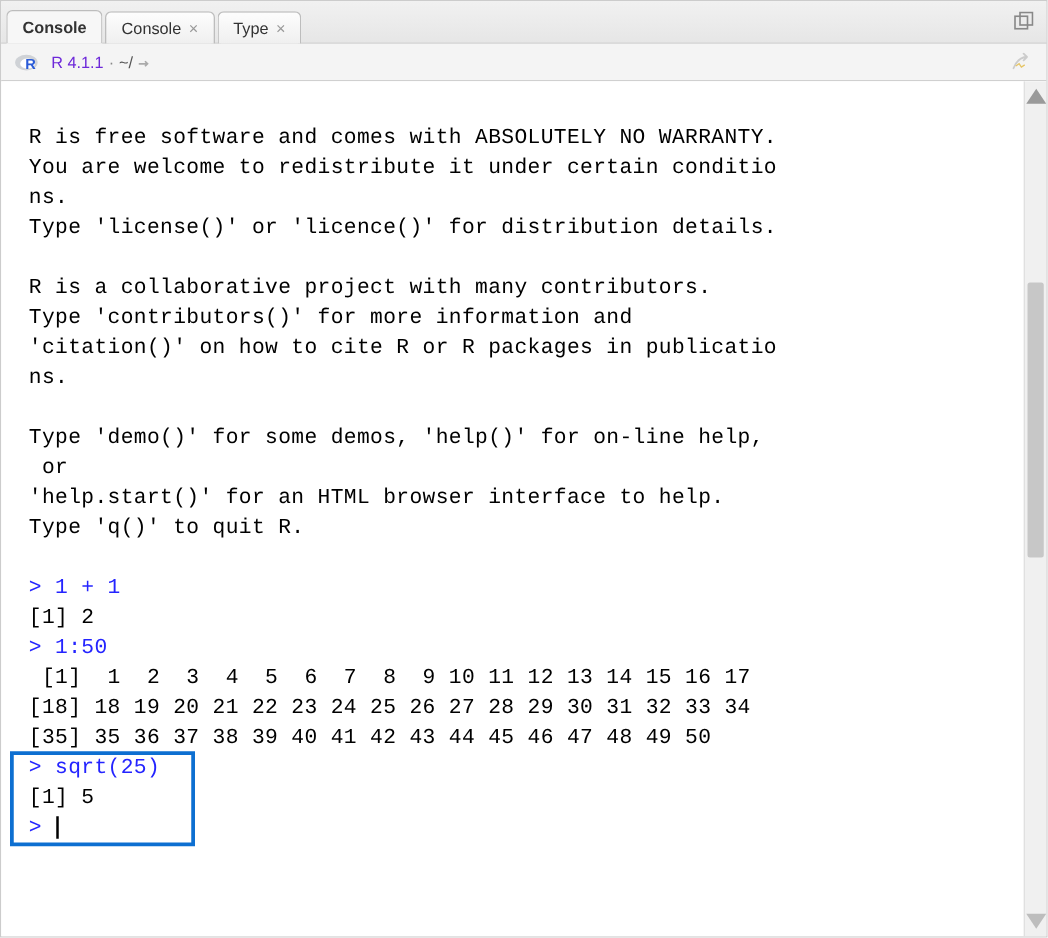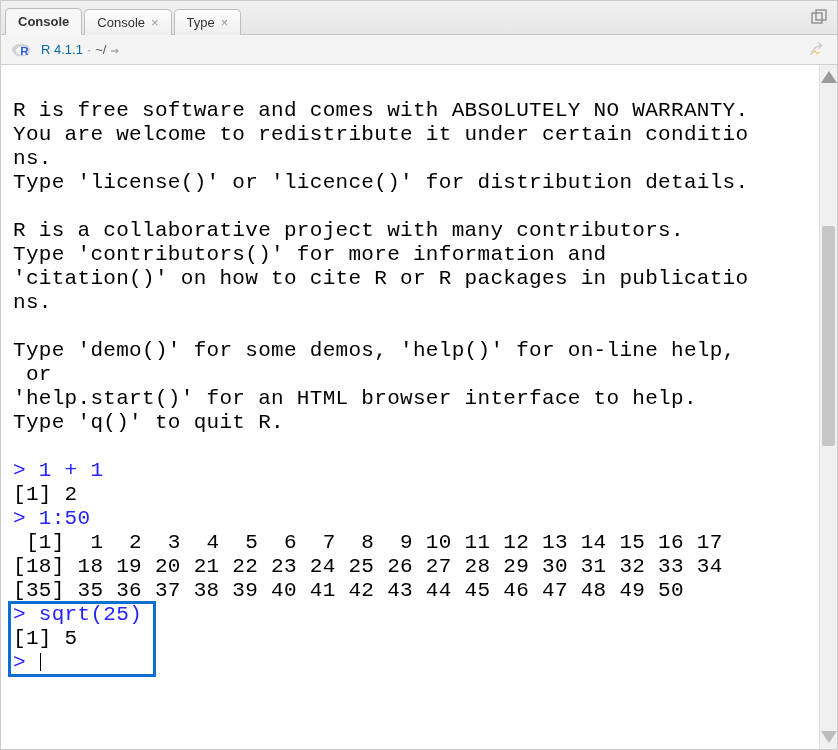--- a/index.html
+++ b/index.html
@@ -75,21 +75,21 @@
       color: #444;
       position: relative;
     }
     .r-logo {
       display: inline-flex;
       align-items: center;
       margin-right: 8px;
     }
     .r-logo svg { width: 22px; height: 18px; }
     .version-text {
-      color: #0369a1;
+      color: #6d28d9;
     }
     .wd-sep { margin: 0 4px; color: #888; }
     .wd-path { color: #555; }
     .wd-arrow {
       margin-left: 4px;
       color: #aaa;
     }
     .clear-icon {
       position: absolute;
       right: 10px;
@@ -102,24 +102,24 @@
     .console-wrap {
       flex: 1;
       display: flex;
       position: relative;
       overflow: hidden;
       background: #fff;
     }
     .console {
       flex: 1;
       font-family: "Menlo", "Consolas", "Courier New", monospace;
-      font-size: 21px;
+      font-size: 17px;
       line-height: 24px;
       color: #000;
-      padding: 10px 14px 14px 12px;
+      padding: 10px 14px 14px 22px;
       white-space: pre;
       overflow: hidden;
       letter-spacing: 0.3px;
     }
     .prompt { color: #2424ff; }
     .cmd { color: #2424ff; }
     .out { color: #000; }
     .highlight-box {
       position: absolute;
       border: 3px solid #0d6fd1;

